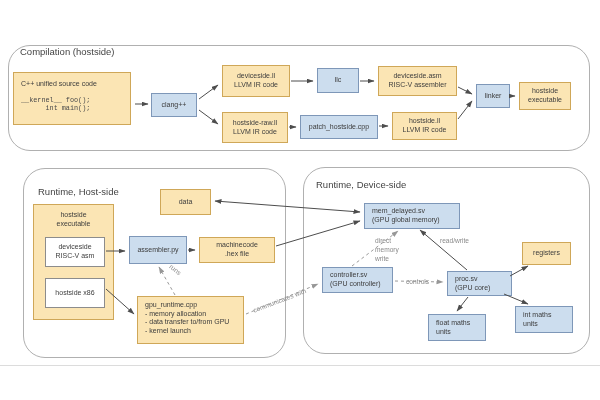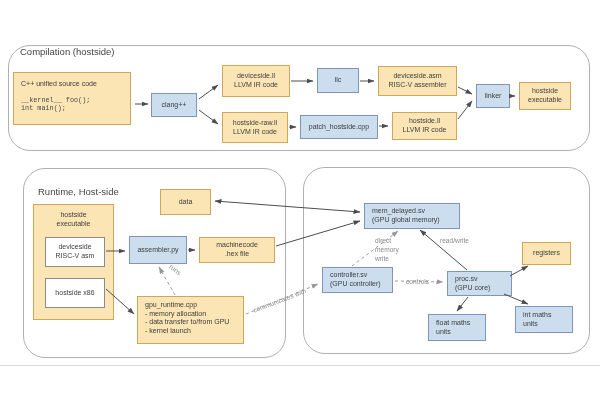--- a/index.html
+++ b/index.html
@@ -9,38 +9,39 @@
   .ctitle{position:absolute;font-size:9.5px;color:#444;white-space:nowrap;}
   .box{position:absolute;display:flex;align-items:center;justify-content:center;
        font-size:7px;line-height:8.6px;text-align:center;box-sizing:border-box;}
   .box .txt{white-space:pre-line;}
   .yellow{background:var(--box-yellow,#fbe5b4);border:1px solid var(--border-yellow,#cfa758);}
   .blue{background:var(--box-blue,#ccddee);border:1px solid var(--border-blue,#7e97b8);}
   .white{background:#fff;border:1px solid #8c8c8c;}
   .leftalign{justify-content:flex-start;text-align:left;padding-left:7px;}
   .topalign{align-items:flex-start;}
   .srcbox{flex-direction:column;align-items:flex-start;justify-content:flex-start;
-          padding:7px 0 0 7px;text-align:left;}
+          padding:7px 0 0 7px;text-align:right;}
   .code{font-family:"Liberation Mono", monospace;font-size:6.8px;line-height:8.5px;
         color:#4a4a4a;margin-top:7px;white-space:pre-line;}
   .edgelabel{position:absolute;font-size:6.6px;color:#8a8a8a;white-space:pre-line;line-height:9px;}
   svg.wires{position:absolute;left:0;top:0;pointer-events:none;}
   .hr{position:absolute;left:0;top:365px;width:600px;height:1px;background:#dcdcdc;}
 </style>
 </head>
 <body>
 
 <div id="canvas">
 
   <div class="container" style="left:8px;top:45px;width:580px;height:104px;"></div>
   <div class="container" style="left:23px;top:168px;width:261px;height:188px;"></div>
   <div class="container" style="left:303px;top:167px;width:285px;height:185px;"></div>
 
   <div class="ctitle" style="left:20px;top:46px;">Compilation (hostside)</div>
   <div class="ctitle" style="left:38px;top:186px;">Runtime, Host-side</div>
+  <div class="ctitle" style="left:316px;top:179px;">Runtime, Device-side</div>
 
   <div class="box yellow srcbox" style="left:13px;top:72px;width:118px;height:53px;">
     <div>C++ unified source code</div>
     <div class="code">__kernel__ foo();
 int main();</div>
   </div>
   <div class="box blue" style="left:151px;top:93px;width:46px;height:24px;">
     <span class="txt">clang++</span>
     </div>
   <div class="box yellow" style="left:222px;top:65px;width:68px;height:32px;">

